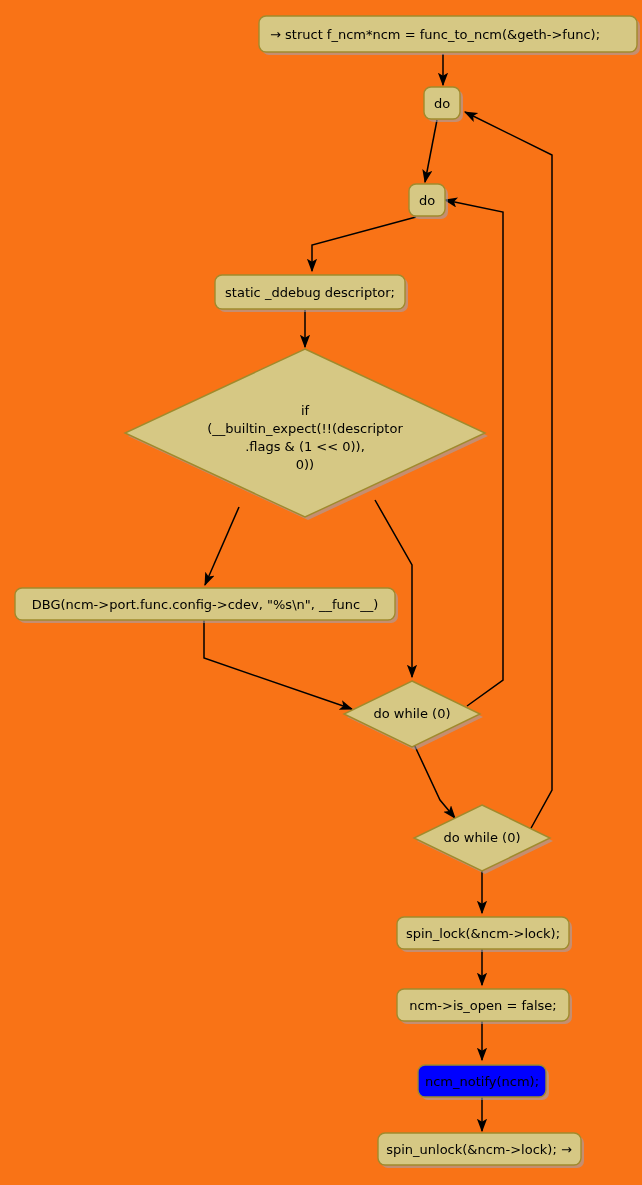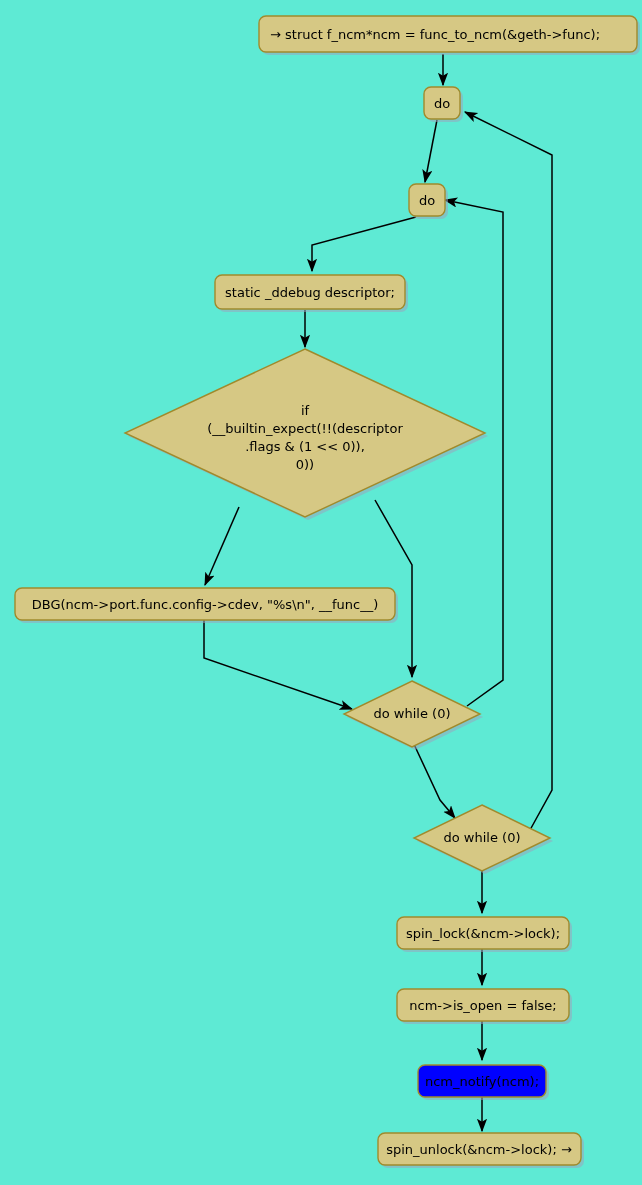--- a/index.html
+++ b/index.html
@@ -7,21 +7,21 @@
     padding: 0;
     background: #ffffff;
   }
   body {
     font-family: "DejaVu Sans", sans-serif;
   }
   #diagram-root {
     position: relative;
     width: 642px;
     height: 1185px;
-    background: #5eead4;
+    background: #f97316;
     overflow: hidden;
   }
   svg#flow {
     display: block;
     width: 642px;
     height: 1185px;
   }
   .node-text {
     font-family: "DejaVu Sans", sans-serif;
     font-size: 13px;

